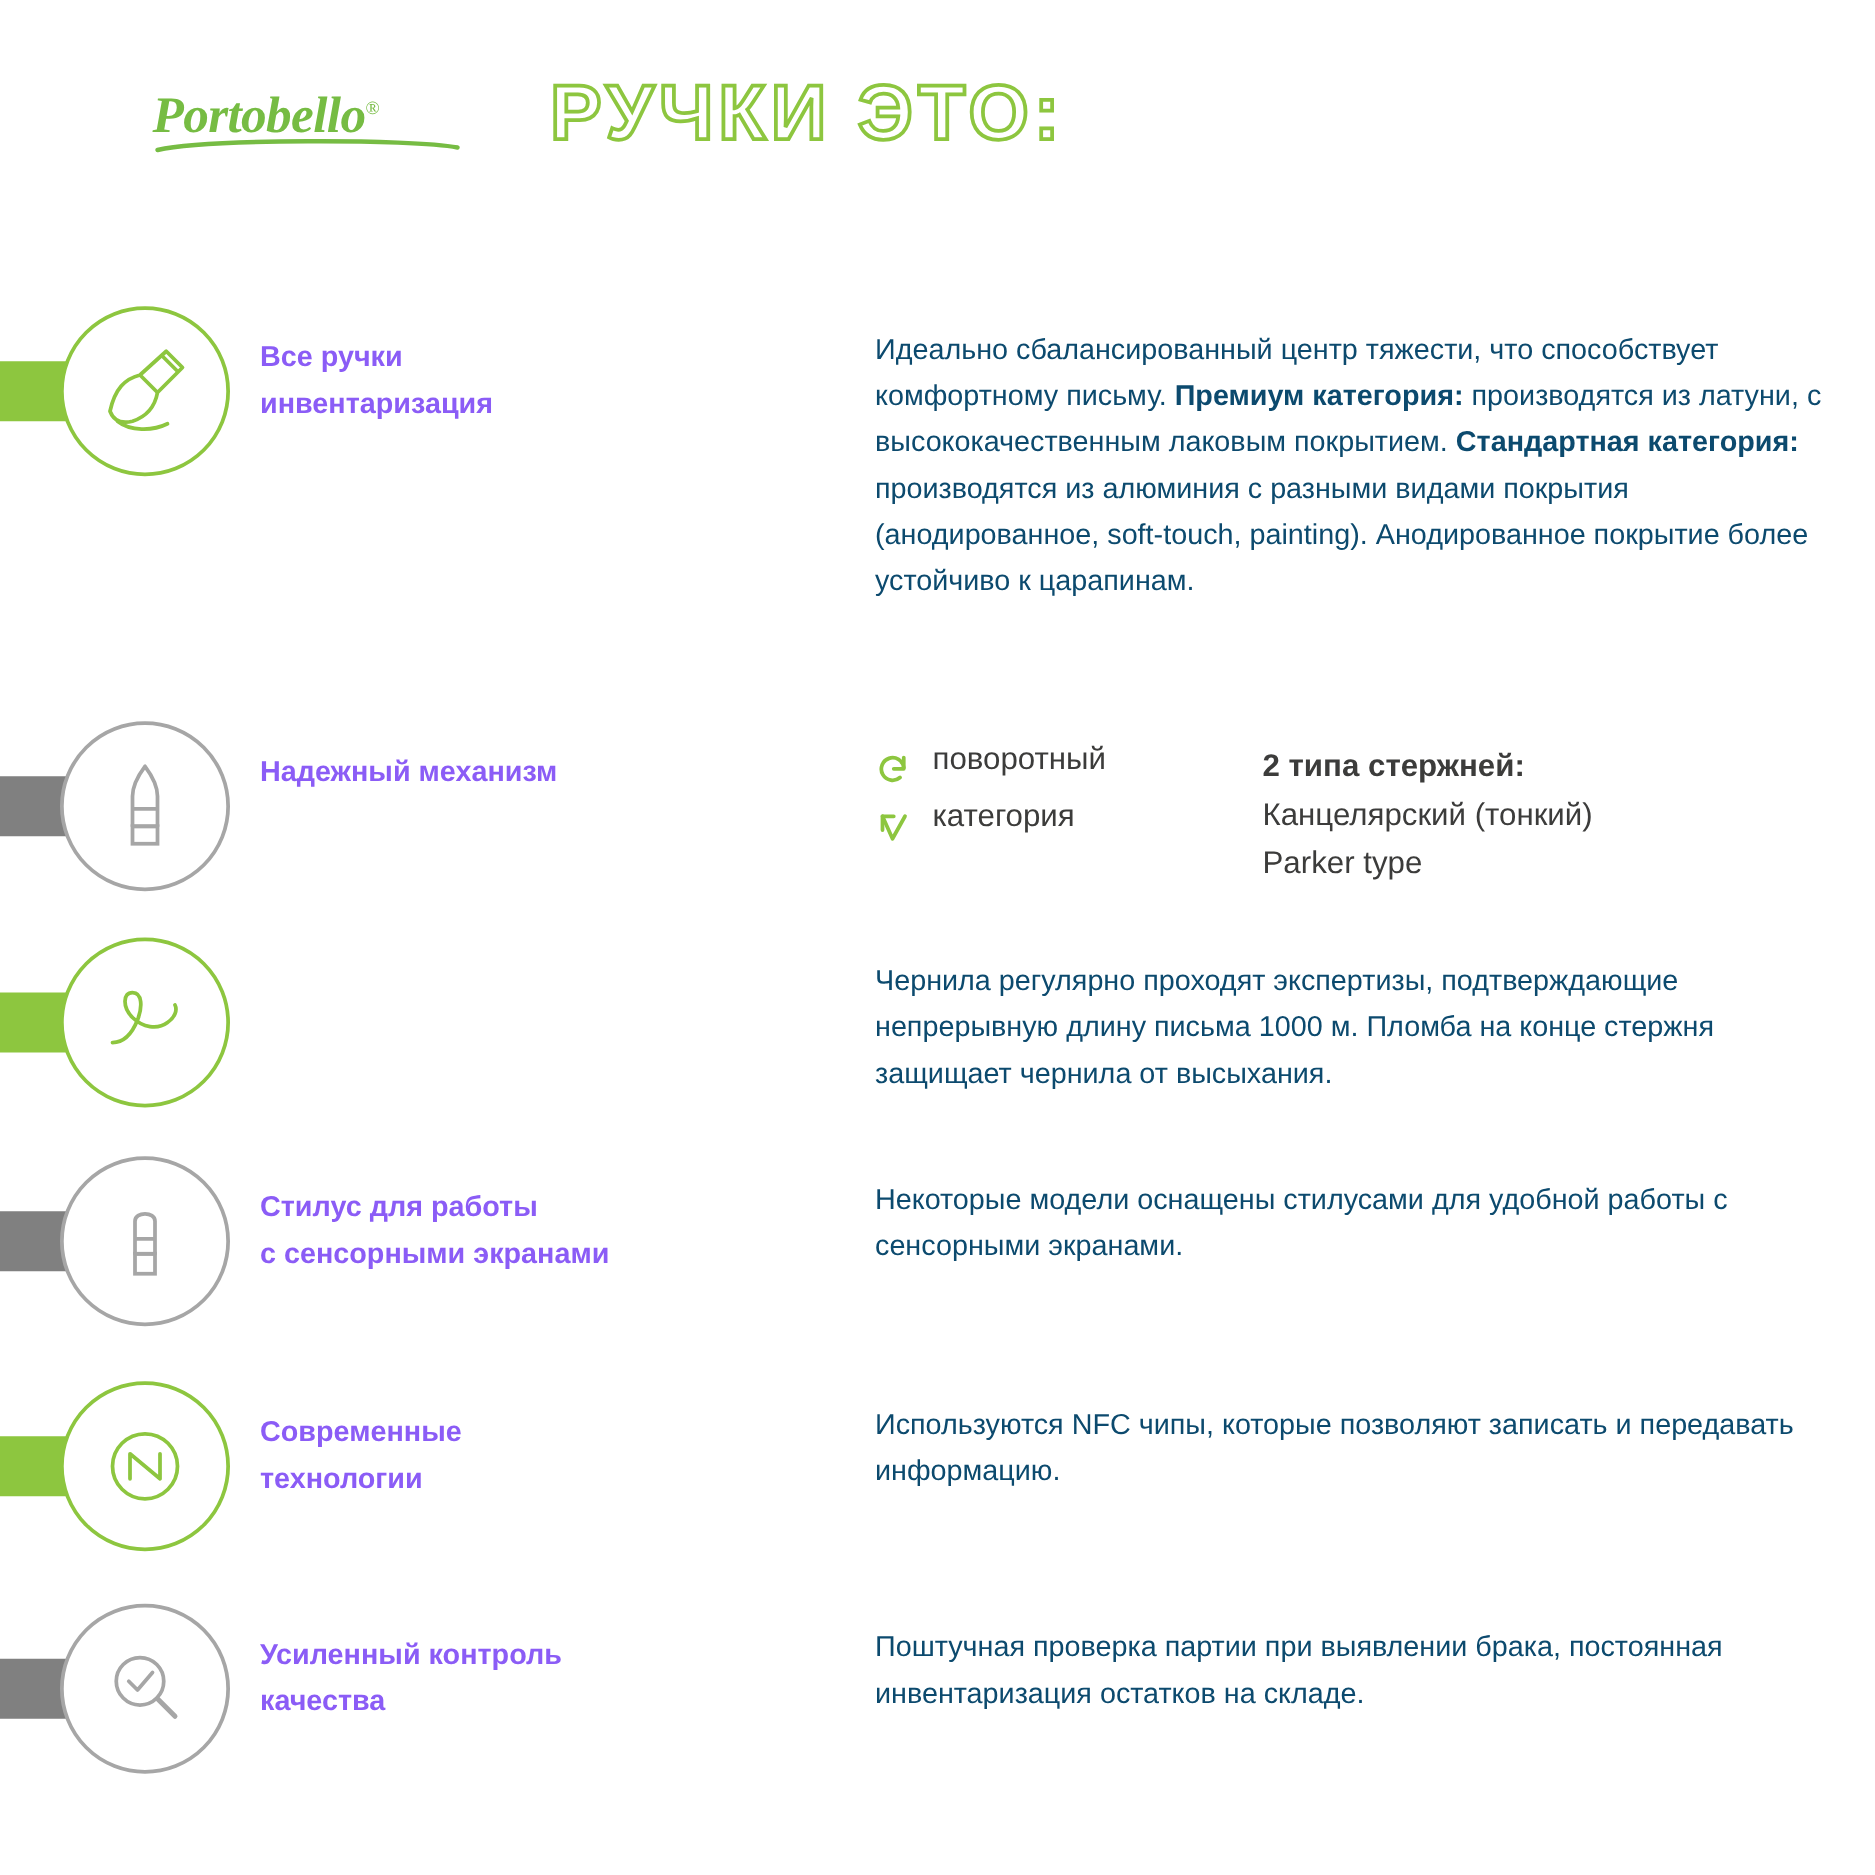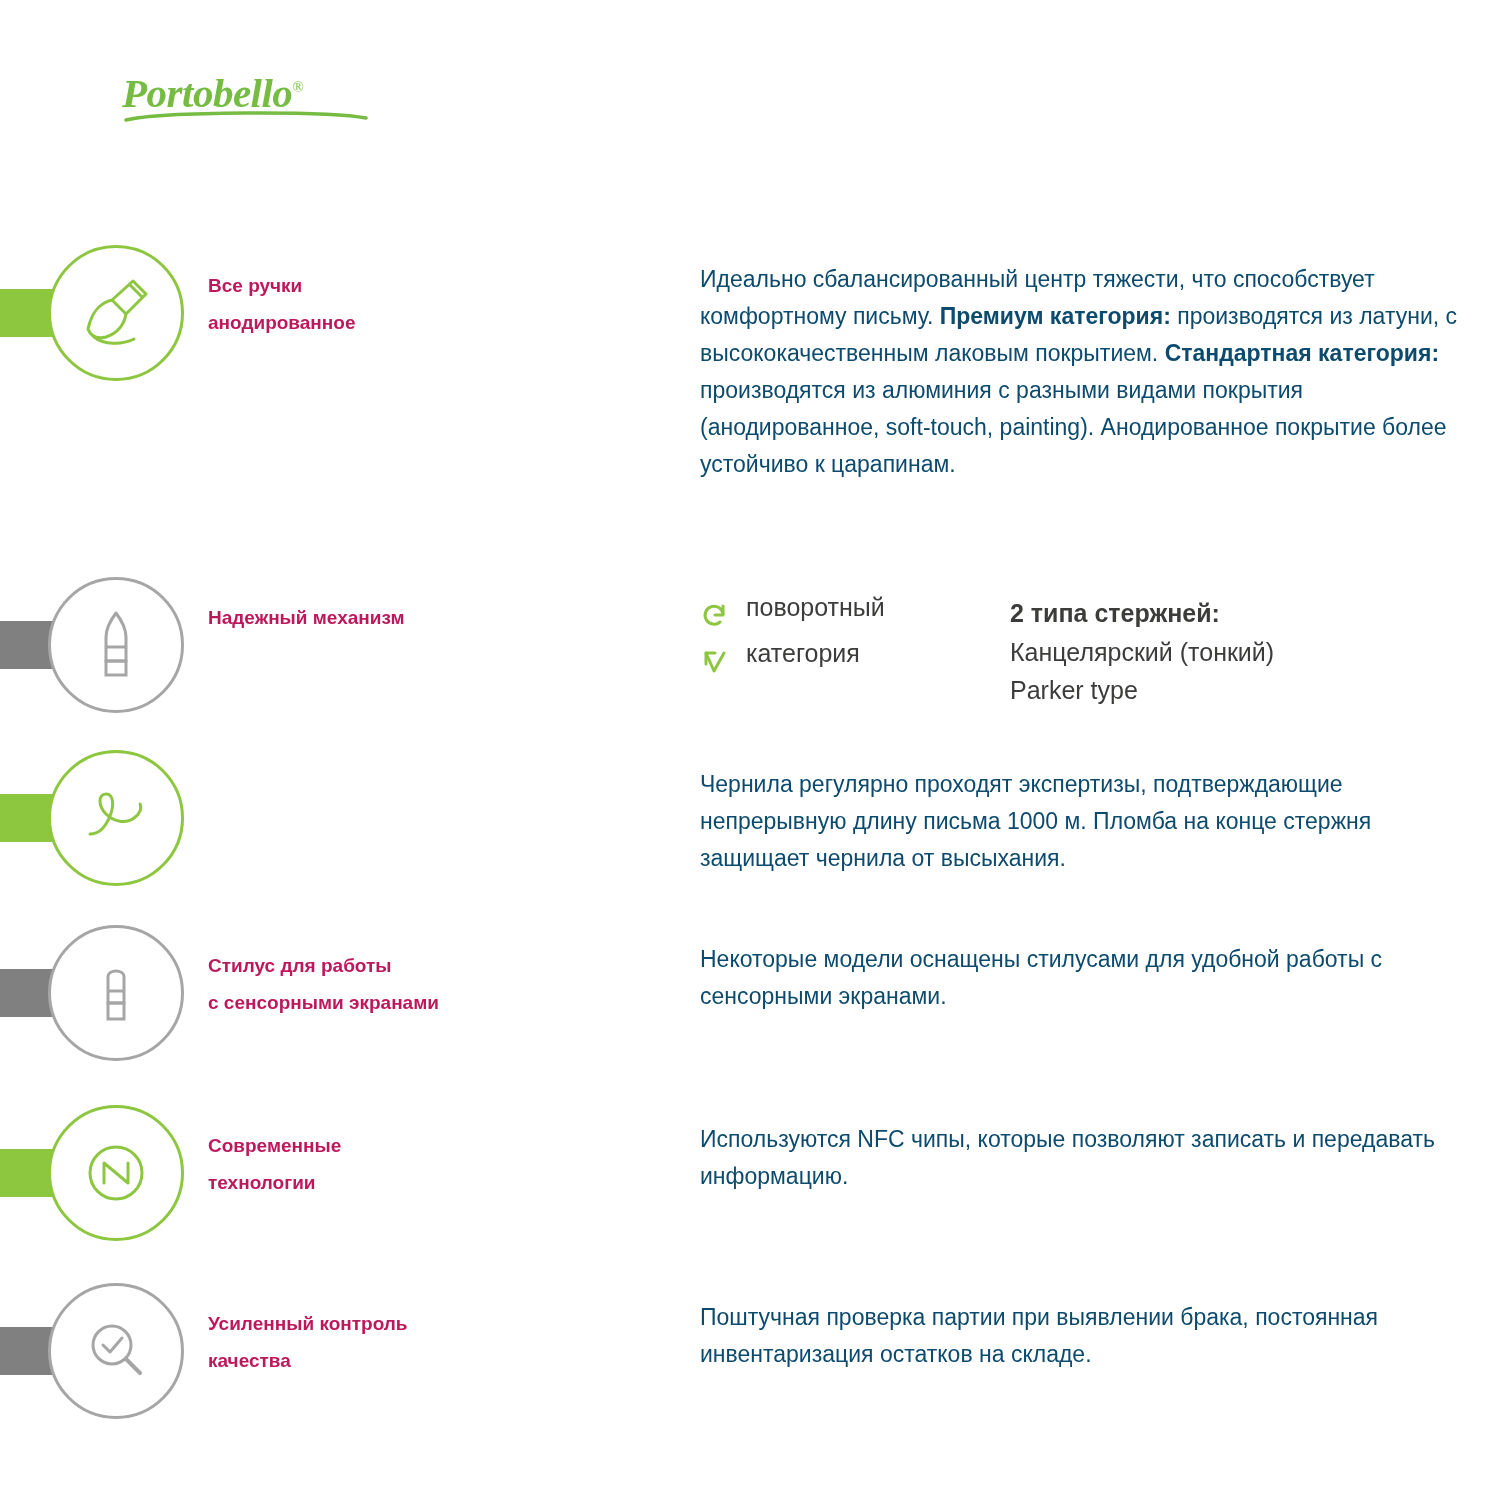--- a/index.html
+++ b/index.html
@@ -66,22 +66,22 @@
     width: 136px; height: 136px; border-radius: 50%;
     background: #ffffff;
     display: flex; align-items: center; justify-content: center;
   }
   .circle.green { border: 3px solid #8dc63f; }
   .circle.grey  { border: 3px solid #a6a6a6; }
 
   .title {
     position: absolute; left: 208px; top: 22px;
     width: 470px;
-    font-size: 19px; font-weight: bold; line-height: 37px;
-    color: #be185d;
+    font-size: 23px; font-weight: bold; line-height: 37px;
+    color: #8b5cf6;
   }
   .body {
     position: absolute; left: 700px; top: 16px;
     width: 770px;
     font-size: 23px; line-height: 37px; color: #0c4a6e;
   }
   .body b { font-weight: bold; }
 
   
   .mech-list { position: absolute; left: 700px; top: 16px; width: 330px; }
@@ -101,35 +101,36 @@
 
   <div class="header">
     <div class="logo">
       <div class="logo-text">
         <span>Portobello</span><span class="logo-reg">®</span>
       </div>
       <svg class="logo-swoosh" viewBox="0 0 244 16">
         <path d="M2 11 C 40 2, 205 2, 242 9" fill="none" stroke="#76bc43" stroke-width="3.5" stroke-linecap="round"></path>
       </svg>
     </div>
+    <div class="headline">РУЧКИ ЭТО:</div>
   </div>
 
   <div class="row" style="top:245px;">
     <div class="bar green"></div>
     <div class="circle green">
       <svg width="92" height="92" viewBox="0 0 92 92">
         <path d="M18 62 C 22 44, 30 36, 42 33 L 63 14 L 76 27 L 56 47 C 54 58, 48 66, 36 70 C 28 72, 21 70, 18 62 Z" fill="none" stroke="#8dc63f" stroke-width="3" stroke-linejoin="round"></path>
         <path d="M60 18 L 72 30" fill="none" stroke="#8dc63f" stroke-width="3"></path>
         <path d="M42 33 L 56 47" fill="none" stroke="#8dc63f" stroke-width="3"></path>
         <path d="M24 70 C 34 78, 52 78, 64 72" fill="none" stroke="#8dc63f" stroke-width="3" stroke-linecap="round"></path>
       </svg>
     </div>
     <div class="title">
       <span>Все ручки</span><br>
-      <span>анодированное</span>
+      <span>инвентаризация</span>
     </div>
     <div class="body">
       <span>Идеально сбалансированный центр тяжести, что способствует комфортному письму. </span><b>Премиум категория:</b><span> производятся из латуни, с высококачественным лаковым покрытием. </span><b>Стандартная категория:</b><span> производятся из алюминия с разными видами покрытия (анодированное, soft-touch, painting). Анодированное покрытие более устойчиво к царапинам.</span>
     </div>
   </div>
 
   <div class="row" style="top:577px;">
     <div class="bar grey"></div>
     <div class="circle grey">
       <svg width="92" height="92" viewBox="0 0 92 92">

